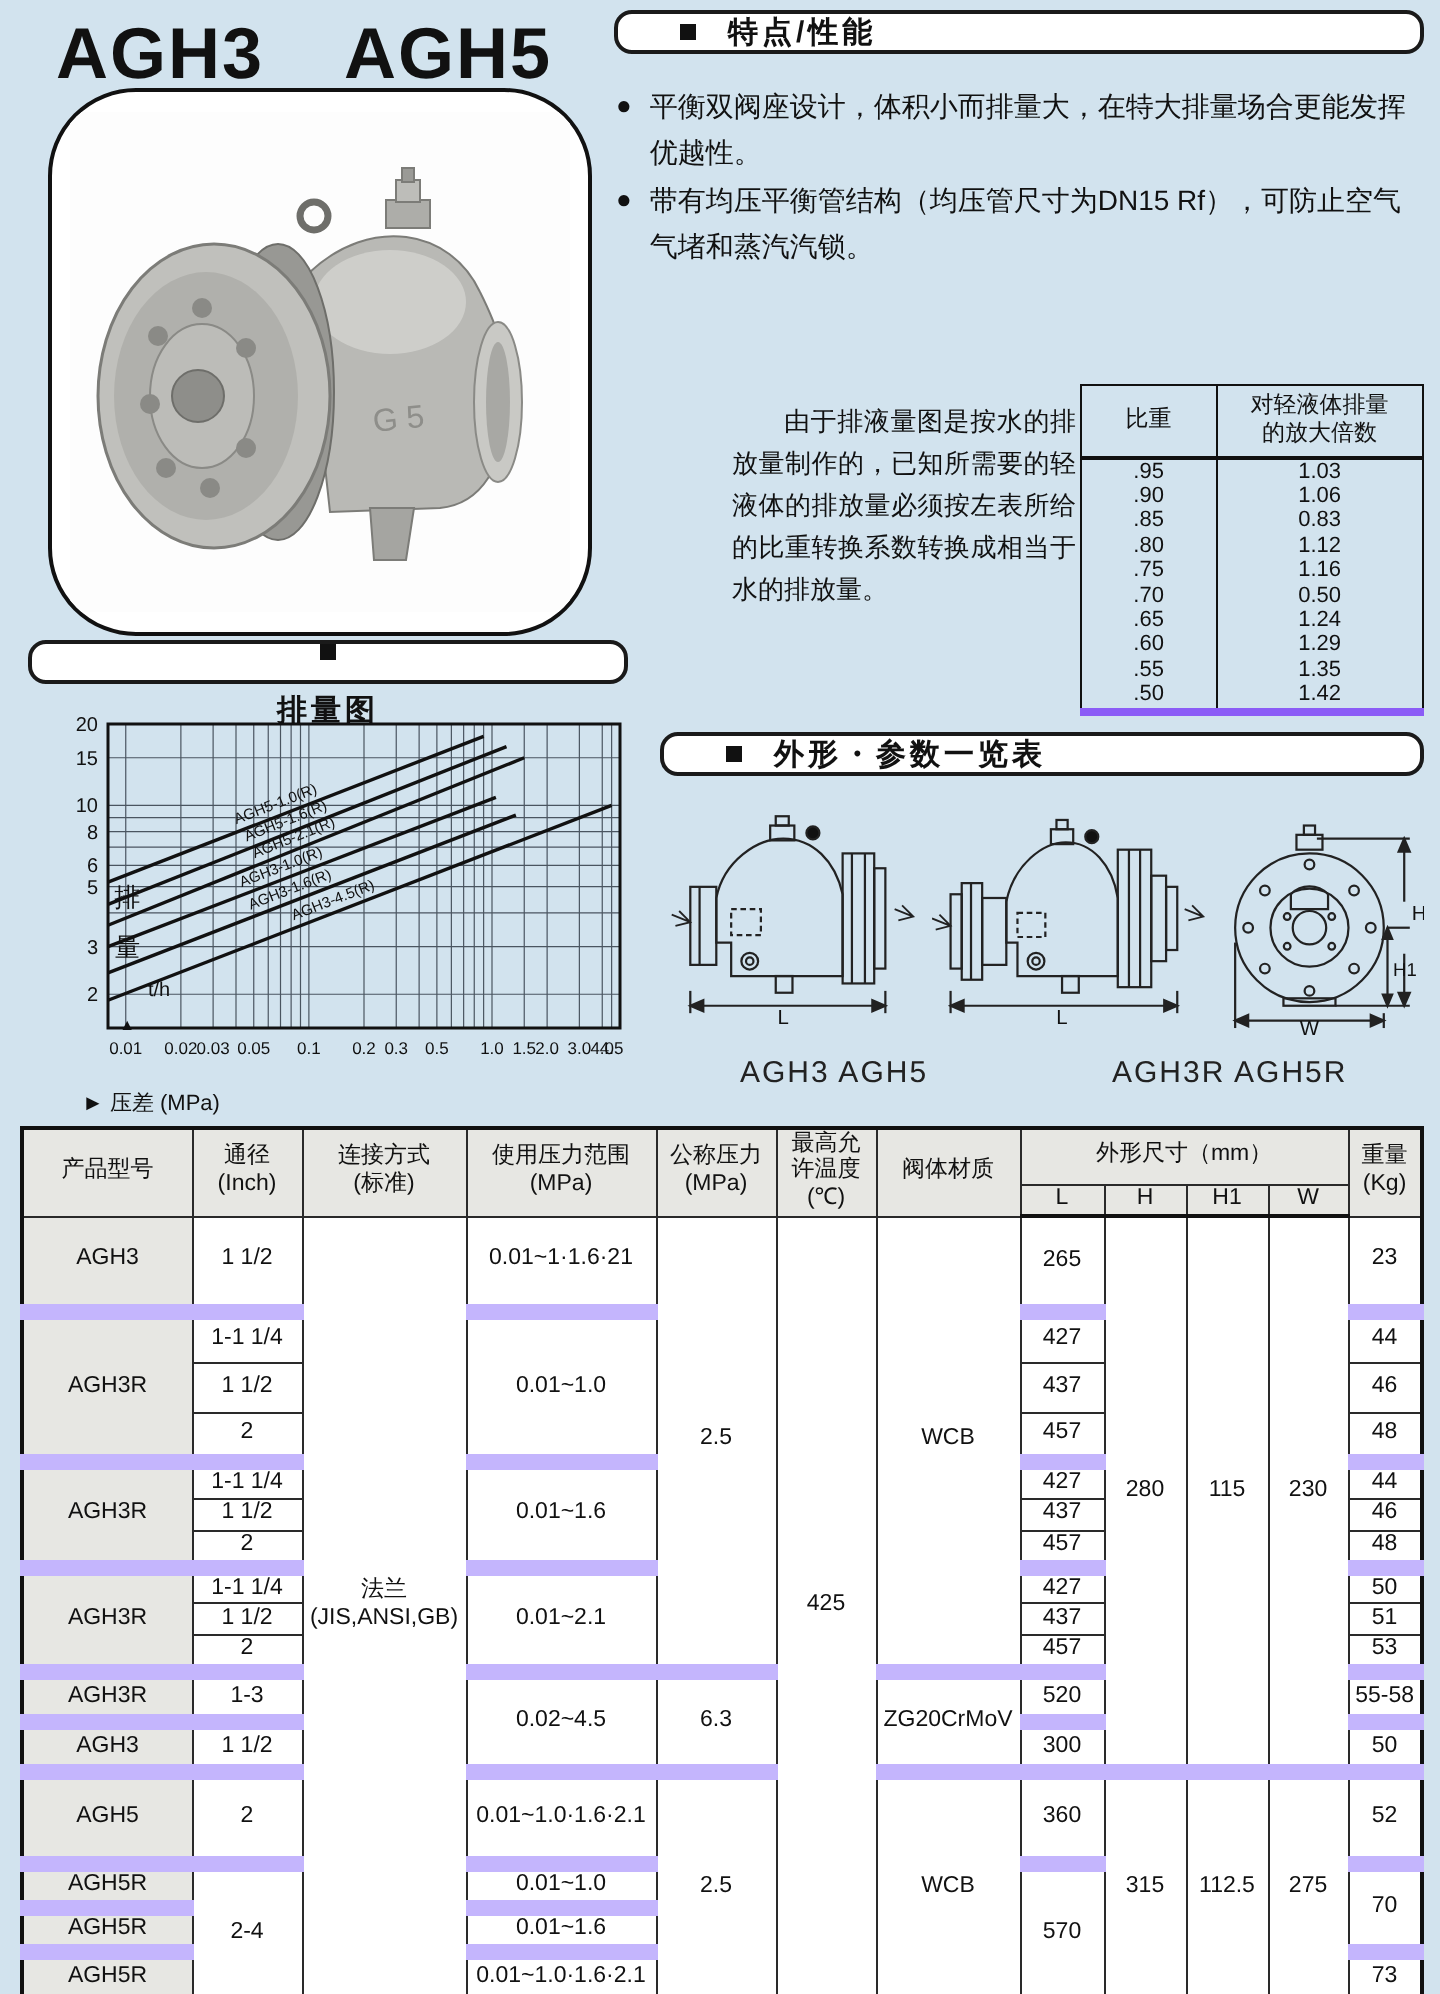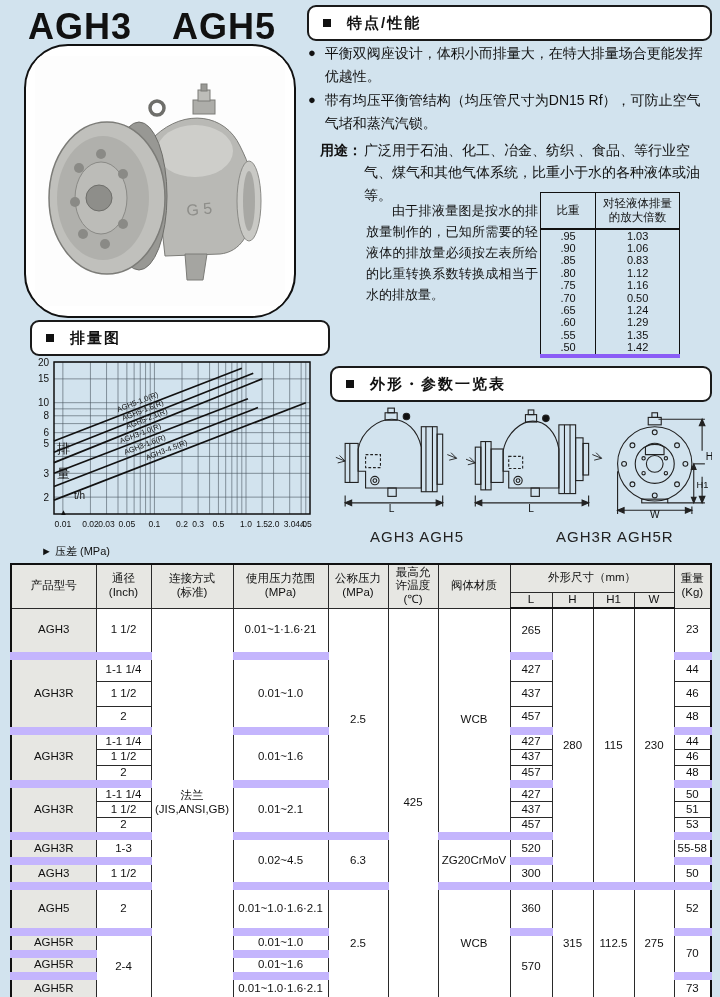--- a/index.html
+++ b/index.html
@@ -4,21 +4,21 @@
 <style>
   * { margin:0; padding:0; box-sizing:border-box; }
   body {
     width:720px; height:997px; position:relative; overflow:hidden;
     background:#d2e3ee; color:#111;
     font-family:"Liberation Sans", sans-serif;
   }
   
   .sec-bar {
     position:absolute; background:#fff; border:2px solid #1a1a1a; border-radius:9px;
-    display:flex; align-items:center; gap:16px; padding:0 14px; height:36px;
+    display:flex; align-items:center; gap:16px; padding:0 31px; height:22px;
   }
   .sec-bar .sq { width:8px; height:8px; background:#111; flex:0 0 auto; }
   .sec-bar .lbl { font-weight:bold; font-size:15px; letter-spacing:2px; white-space:nowrap; }
 
   
   .title { position:absolute; left:28px; top:6px; display:flex; gap:40px;
            font-size:36px; font-weight:bold; letter-spacing:1px; }
 
   
   .photo-frame { position:absolute; left:24px; top:44px; width:272px; height:274px;
@@ -28,21 +28,21 @@
   
   .features { position:absolute; left:308px; top:42px; width:406px; font-size:14px; line-height:1.62; }
   .feat-row { display:flex; gap:9px; margin-bottom:2px; }
   .feat-row .dot { flex:0 0 auto; font-size:13px; line-height:1.7; }
   .usage { display:flex; gap:2px; margin-top:4px; padding-left:12px; }
   .usage .ulabel { font-weight:bold; white-space:nowrap; }
 
   
   .conv-note { position:absolute; left:366px; top:200px; width:172px;
     font-size:13px; line-height:1.62; text-align:justify; text-indent:2em; }
-  .conv-table { position:absolute; left:540px; top:192px; width:140px;
+  .conv-table { position:absolute; left:540px; top:192px; width:172px;
     border-collapse:collapse; text-align:center; }
   .conv-table th { border:1px solid #111; font-weight:normal; font-size:11.5px;
     height:36px; line-height:1.25; white-space:pre-line; border-bottom:2px solid #111; }
   .conv-table td { border-left:1px solid #111; border-right:1px solid #111;
     font-size:11px; height:12.4px; line-height:12.4px; }
   .conv-table { border:1px solid #111; }
   .conv-table tr:last-child td { border-bottom:4px solid #8b5cf6; }
   .conv-table col.c1 { width:68px; } .conv-table col.c2 { width:104px; }
 
   
@@ -129,24 +129,20 @@
 
 <div class="features">
   <div class="feat-row">
     <span class="dot">●</span>
     <span>平衡双阀座设计，体积小而排量大，在特大排量场合更能发挥优越性。</span>
   </div>
   <div class="feat-row">
     <span class="dot">●</span>
     <span>带有均压平衡管结构（均压管尺寸为DN15 Rf），可防止空气气堵和蒸汽汽锁。</span>
   </div>
-  <div class="usage">
-    <span class="ulabel">用途：</span>
-    <span>广泛用于石油、化工、冶金、纺织 、食品、等行业空气、煤气和其他气体系统，比重小于水的各种液体或油等。</span>
-  </div>
 </div>
 
 <div class="conv-note">由于排液量图是按水的排放量制作的，已知所需要的轻液体的排放量必须按左表所给的比重转换系数转换成相当于水的排放量。</div>
 
 <table class="conv-table">
   <colgroup>
       <col class="c1">
       <col class="c2">
     </colgroup>
   <thead>
@@ -193,21 +189,21 @@
         <td>.55</td>
         <td>1.35</td>
       </tr>
       <tr>
         <td>.50</td>
         <td>1.42</td>
       </tr>
     </tbody>
 </table>
 
-<div class="sec-bar" style="left:30px; top:320px; width:300px;">
+<div class="sec-bar" style="left:14px; top:320px; width:300px;flex-direction:column;">
   <span class="sq"></span>
   <span class="lbl">排量图</span>
 </div>
 
 <div class="chart-wrap">
   <div class="chart-ylabel">
     <span>排</span>
     <span>量</span>
     <span class="unit">t/h</span>
     <span class="tri">▲</span>

